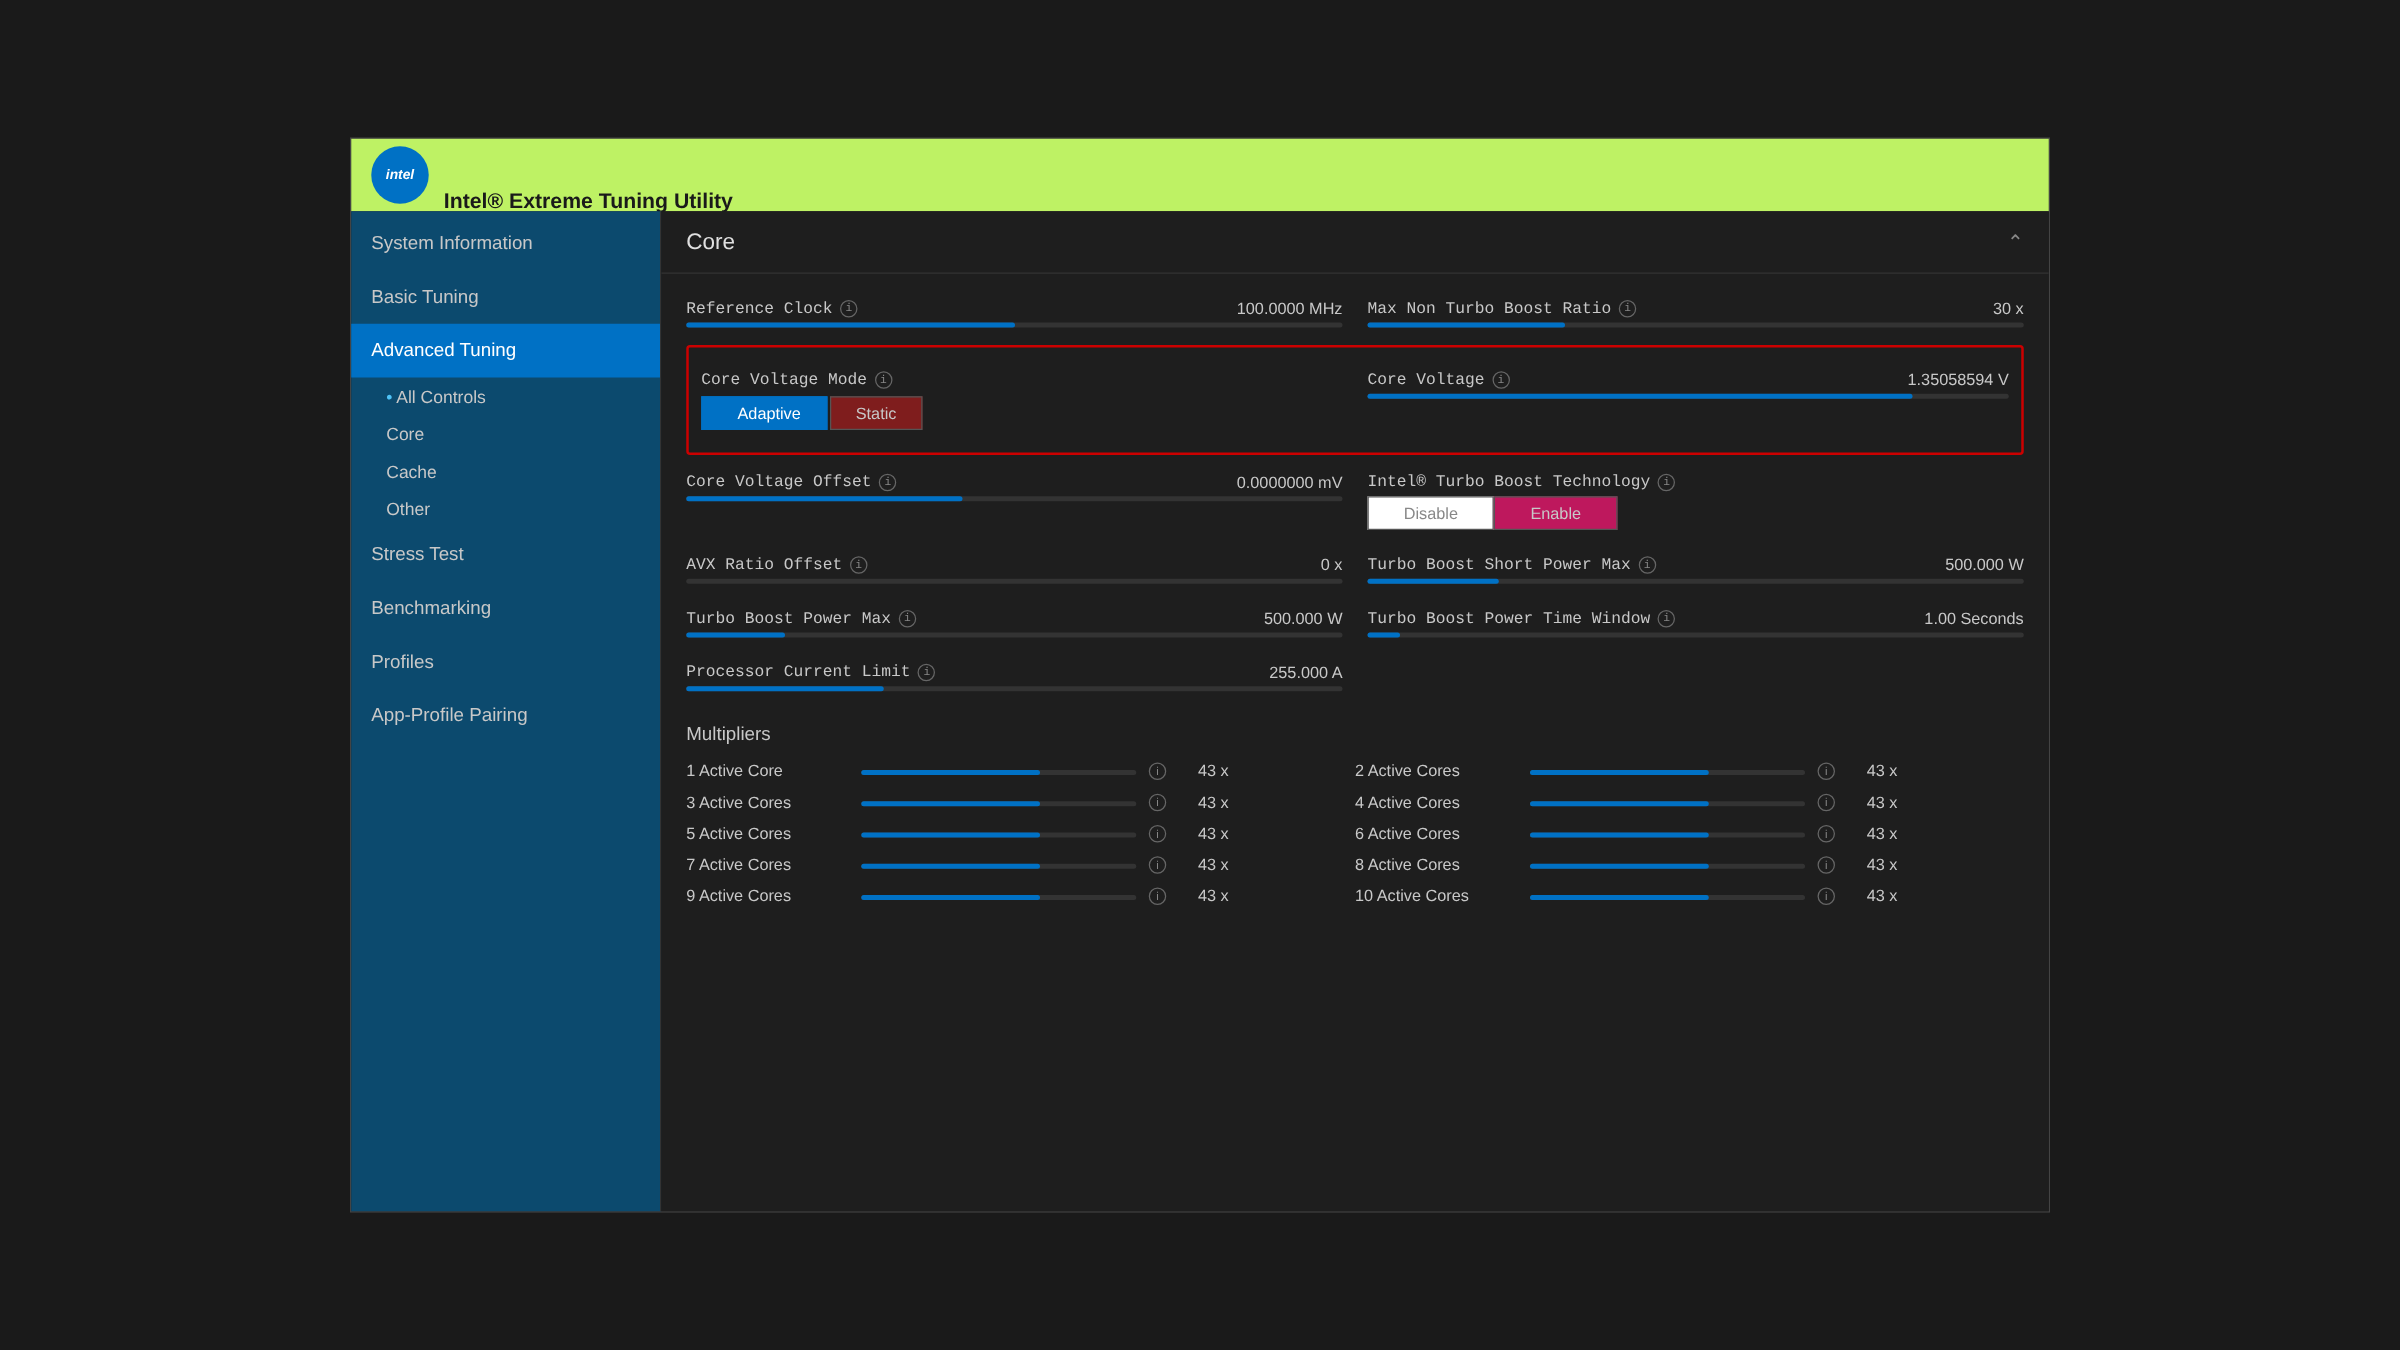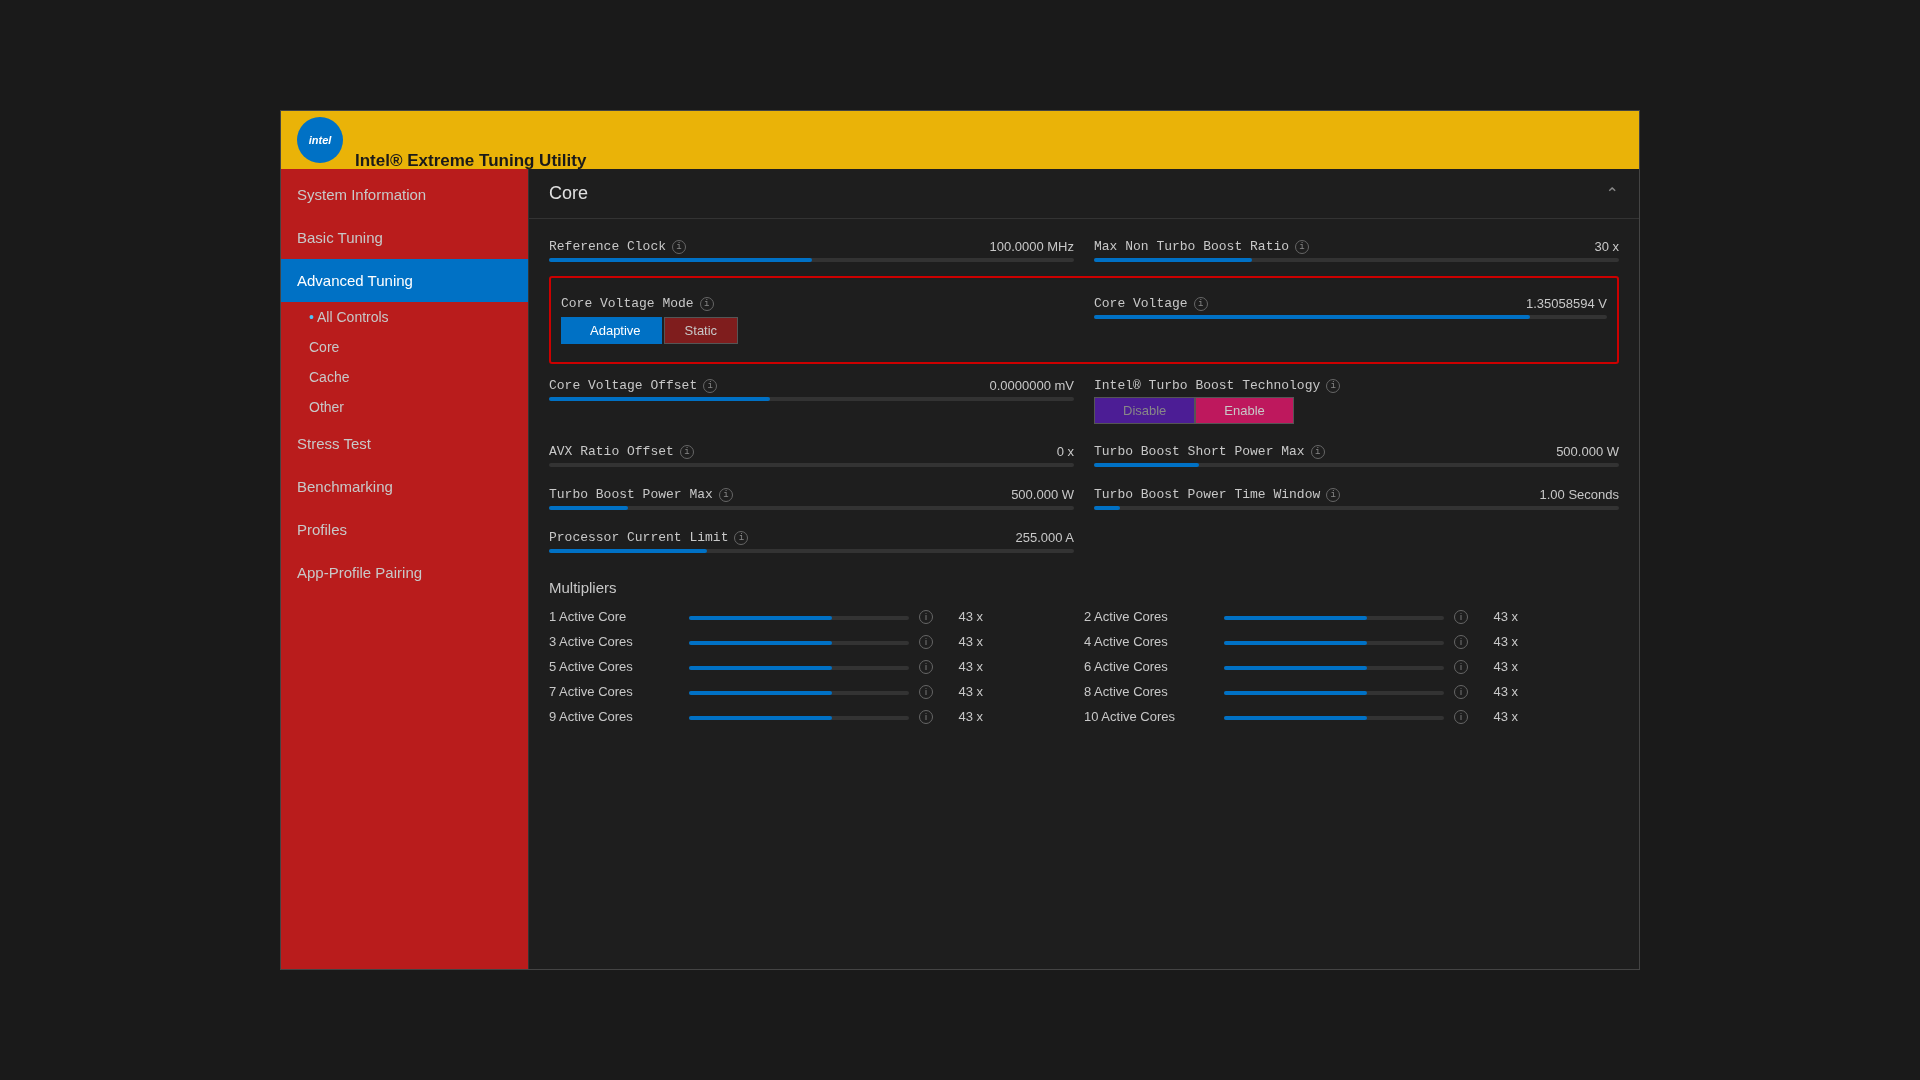--- a/index.html
+++ b/index.html
@@ -15,21 +15,21 @@
       width: 1360px;
       height: 860px;
       background: #1e1e1e;
       border: 1px solid #444;
       position: absolute;
       left: 50%;
       top: 50%;
       transform: translate(-50%, -50%);
     }
     .title-bar {
-      background: #eab308;
+      background: #bef264;
       height: 58px;
       display: flex;
       align-items: center;
       padding: 0 16px;
       gap: 12px;
     }
     .intel-logo {
       width: 46px;
       height: 46px;
       background: #0071c5;
@@ -47,21 +47,21 @@
       font-size: 17px;
       font-weight: 600;
       margin-top: 42px;
     }
     .main-layout {
       display: flex;
       height: calc(100% - 58px);
     }
     .sidebar {
       width: 248px;
-      background: #b91c1c;
+      background: #0c4a6e;
       border-right: 1px solid #333;
       padding-top: 4px;
       flex-shrink: 0;
     }
     .sidebar-item {
       padding: 13px 16px;
       cursor: pointer;
       font-size: 15px;
       color: #c8c8c8;
     }
@@ -219,21 +219,21 @@
     .turbo-toggle {
       display: flex;
       gap: 0;
       margin-top: 4px;
     }
     .turbo-btn {
       padding: 5px 28px;
       font-size: 13px;
       cursor: pointer;
       border: 1px solid #555;
-      background: #4c1d95;
+      background: #ffffff;
       color: #888;
     }
     .turbo-btn.active {
       background: #be185d;
       color: #c8c8c8;
     }
     ::-webkit-scrollbar { width: 6px; }
     ::-webkit-scrollbar-track { background: #1a1a1a; }
     ::-webkit-scrollbar-thumb { background: #444; border-radius: 3px; }
   </style>

